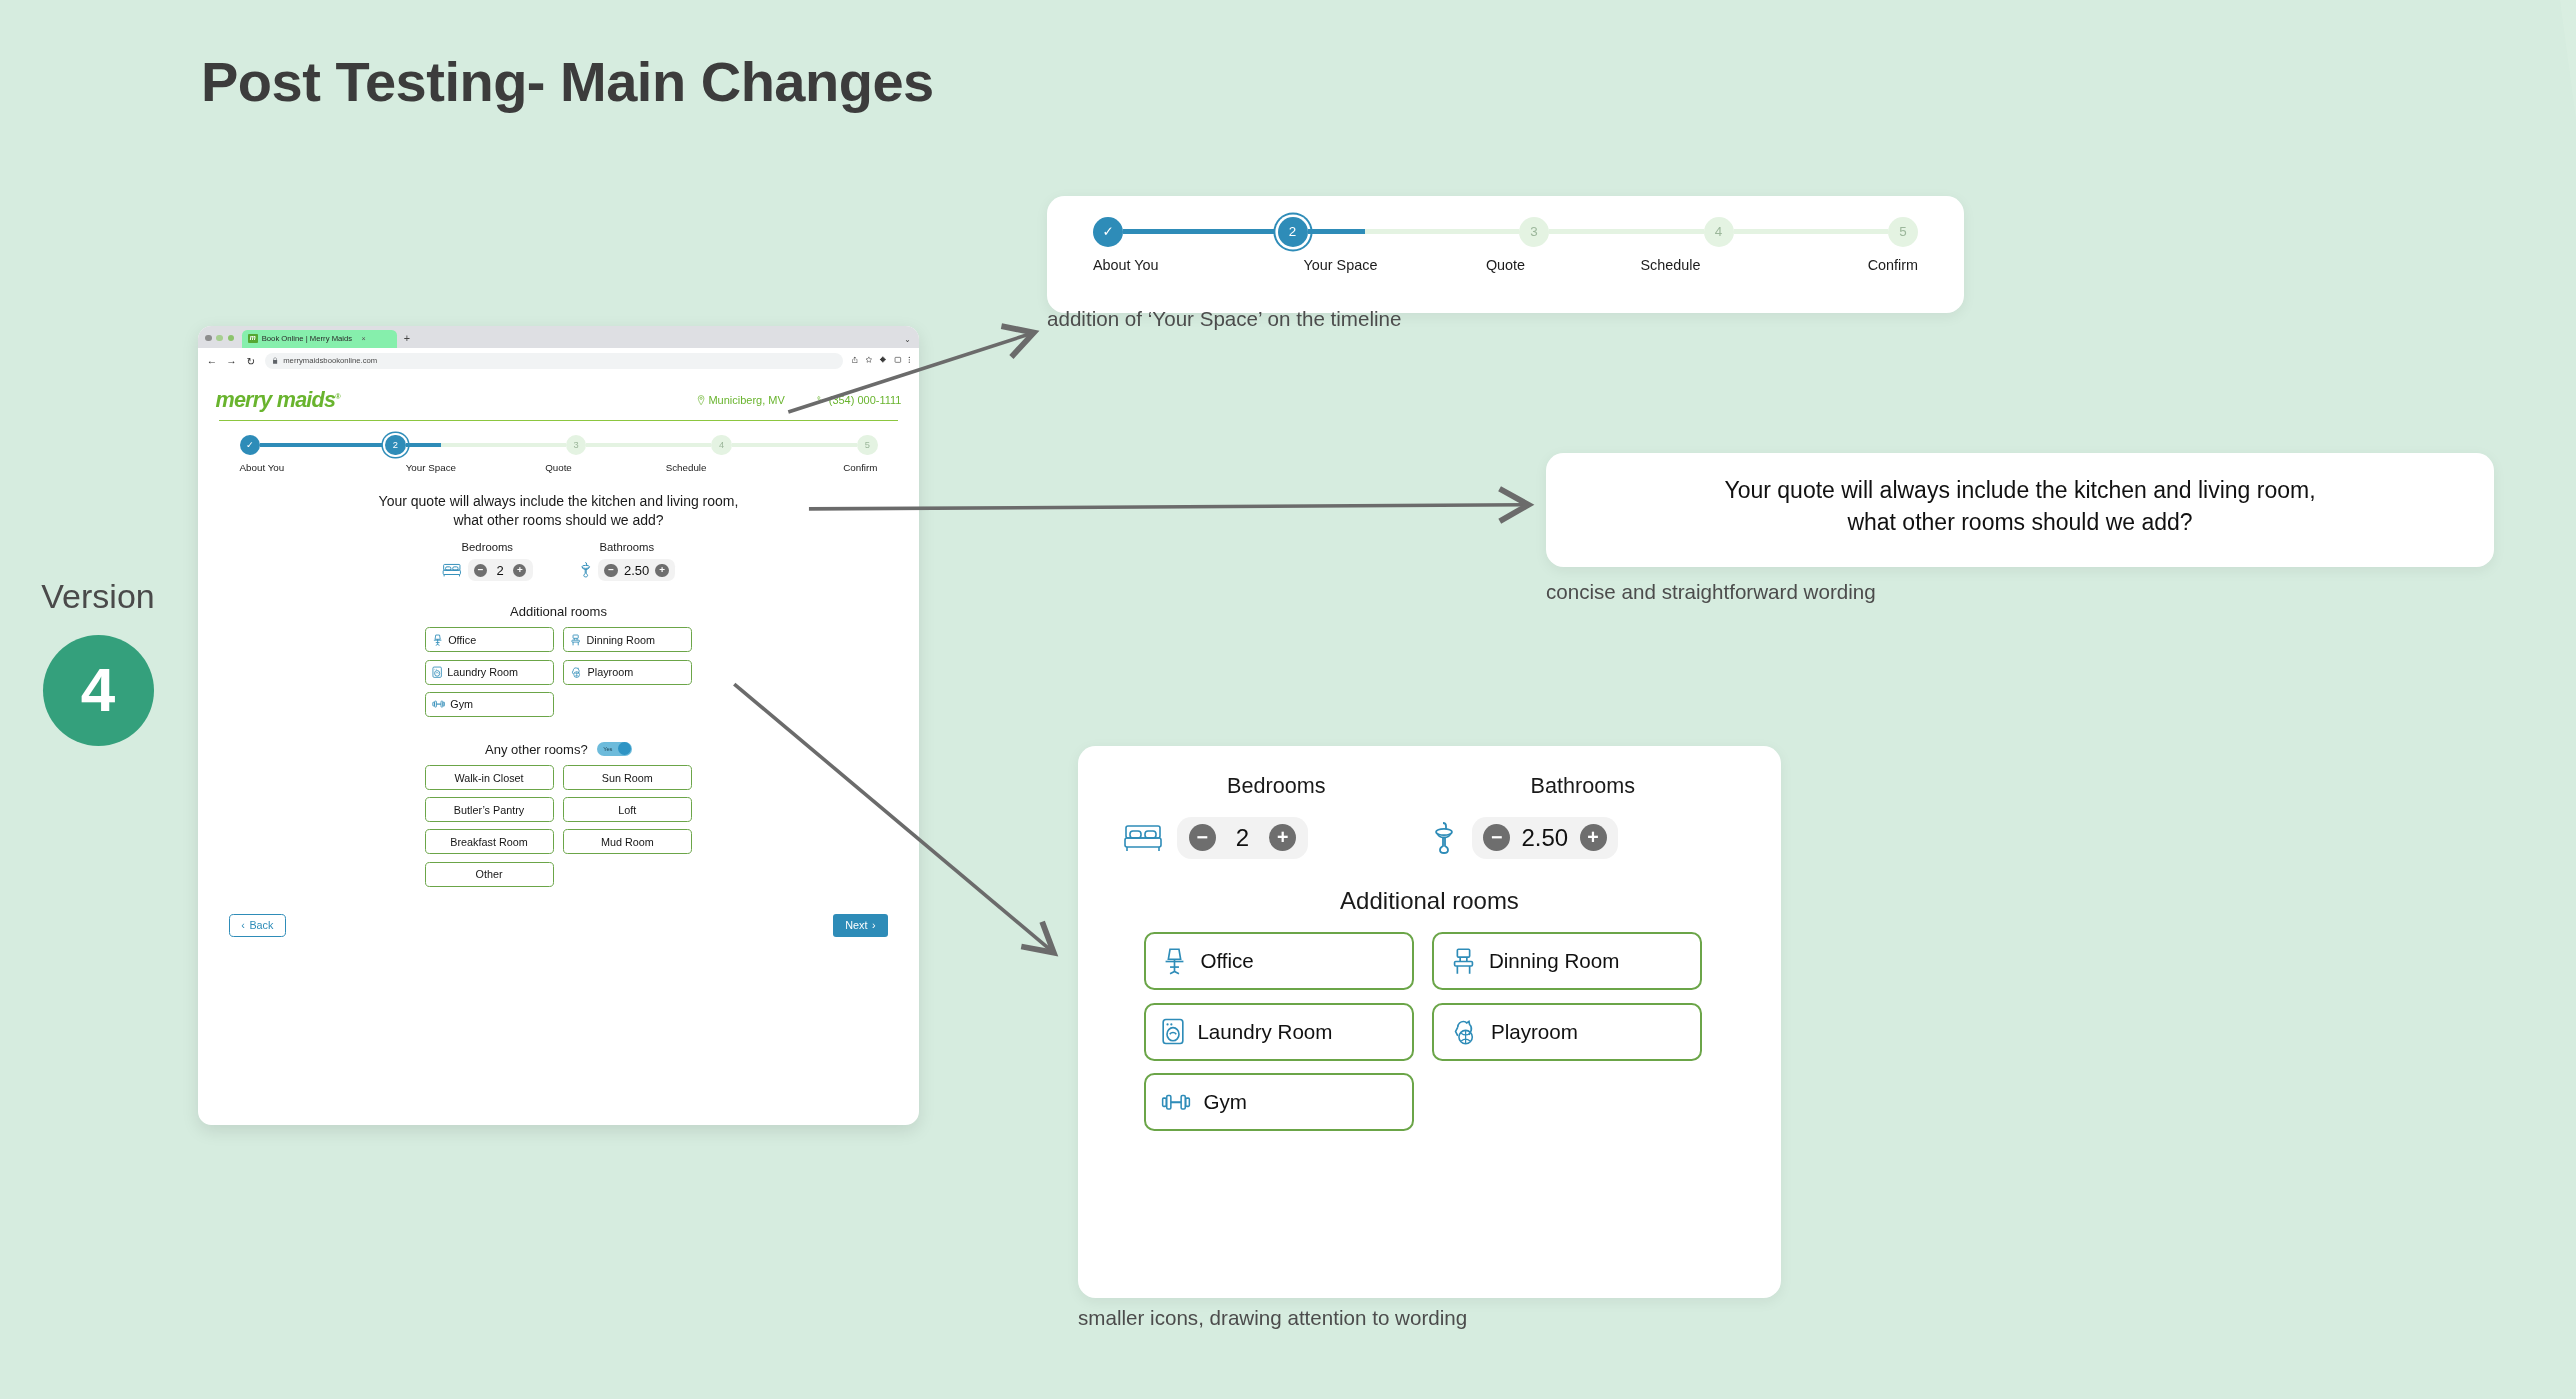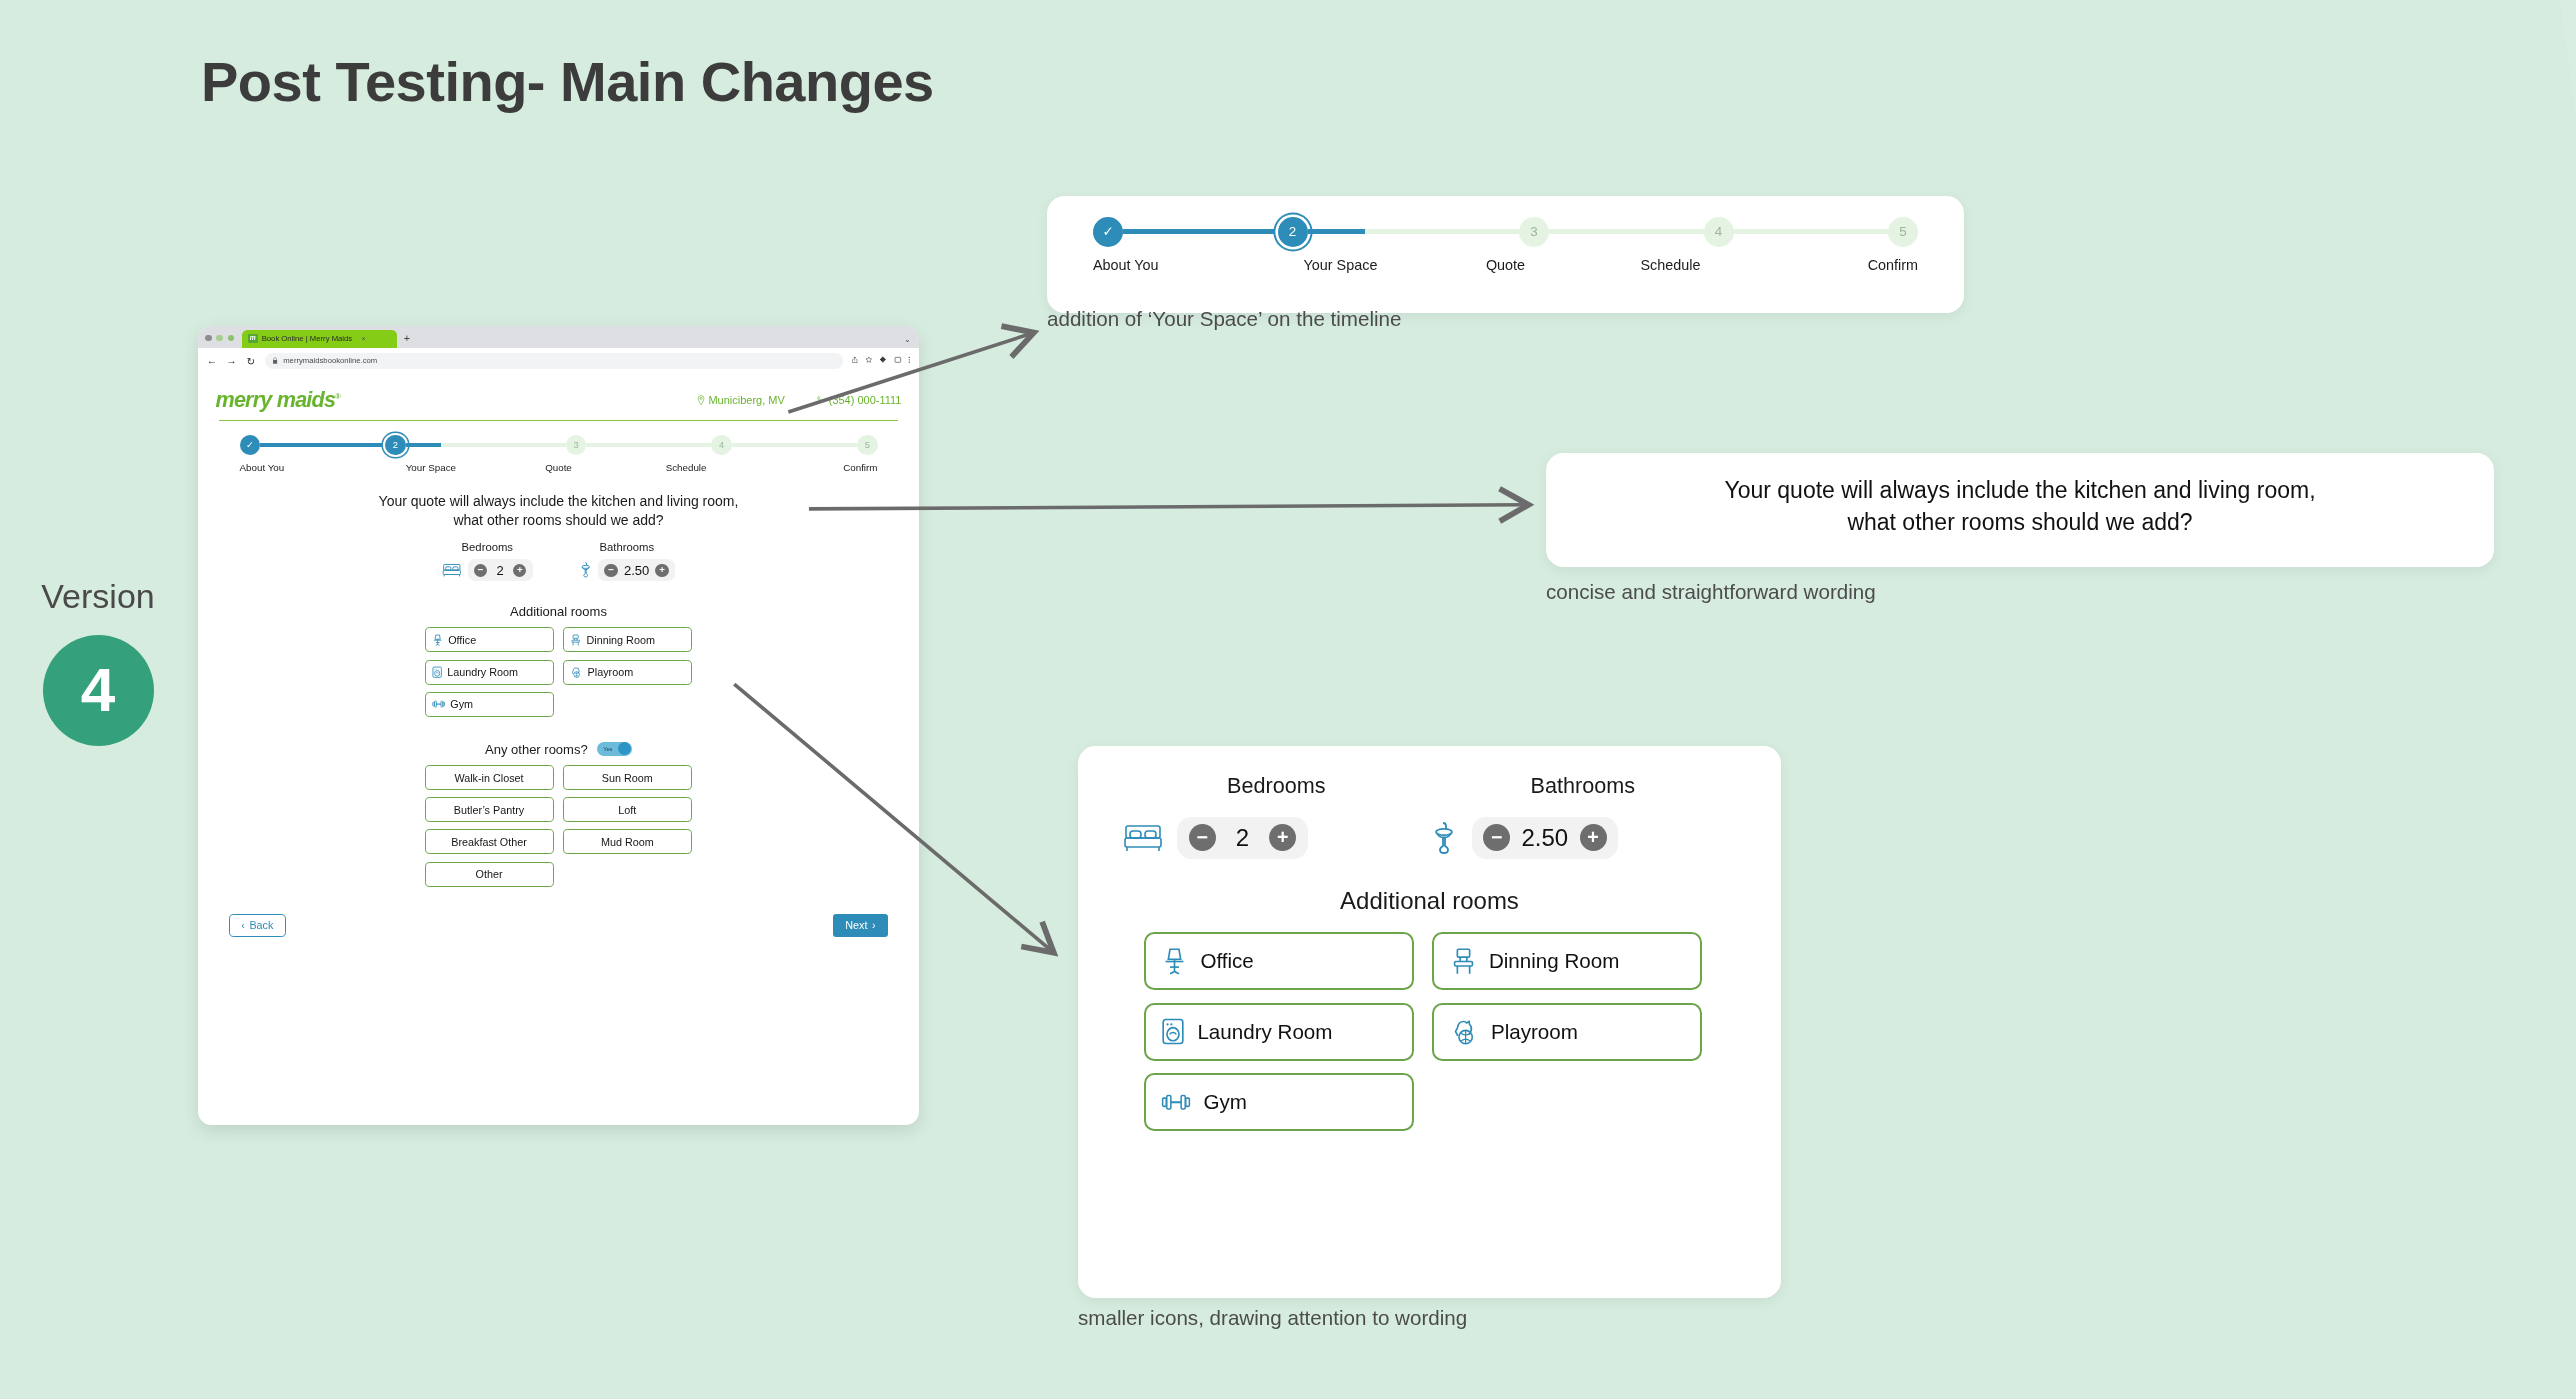--- a/index.html
+++ b/index.html
@@ -86,21 +86,21 @@
     display: flex; align-items: flex-end;
     padding-left: 7.2px;
     position: relative;
   }
   .dots { display: flex; gap: 4.6px; align-items: center; padding-bottom: 6.2px; margin-right: 7.2px; }
   .dot { width: 6.7px; height: 6.7px; border-radius: 50%; }
   .dot.g1 { background: #8d8d8d; }
   .dot.g2 { background: #a7cf90; }
   .dot.g3 { background: #8cc46c; }
   .br-tab {
-    background: #84cc16;
+    background: #86efac;
     border-radius: 5.2px 5.2px 0 0;
     height: 18px;
     display: flex; align-items: center;
     gap: 4.1px;
     padding: 0 6.2px;
     min-width: 155px;
   }
   .tab-fav {
     width: 9.8px; height: 9.8px;
     background: #55a732;
@@ -545,21 +545,21 @@
           <span class="yes">Yes</span>
           <span class="knob"></span>
         </span>
       </div>
 
       <div class="mm-chip-grid">
         <div class="mm-chip">Walk-in Closet</div>
         <div class="mm-chip">Sun Room</div>
         <div class="mm-chip">Butler’s Pantry</div>
         <div class="mm-chip">Loft</div>
-        <div class="mm-chip">Breakfast Other</div>
+        <div class="mm-chip">Breakfast Room</div>
         <div class="mm-chip">Mud Room</div>
         <div class="mm-chip">Other</div>
       </div>
 
       <div class="mm-nav">
         <div class="btn-back">
           <span>‹</span>
           <span>Back</span>
         </div>
         <div class="btn-next">

